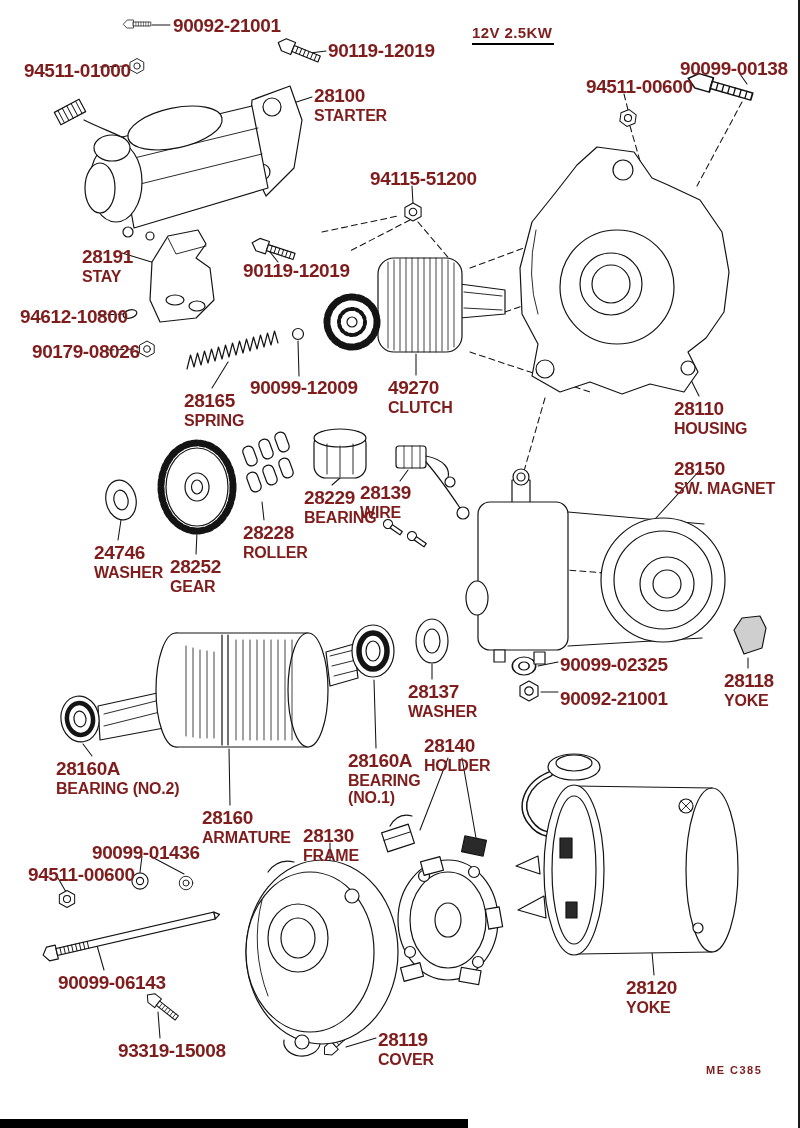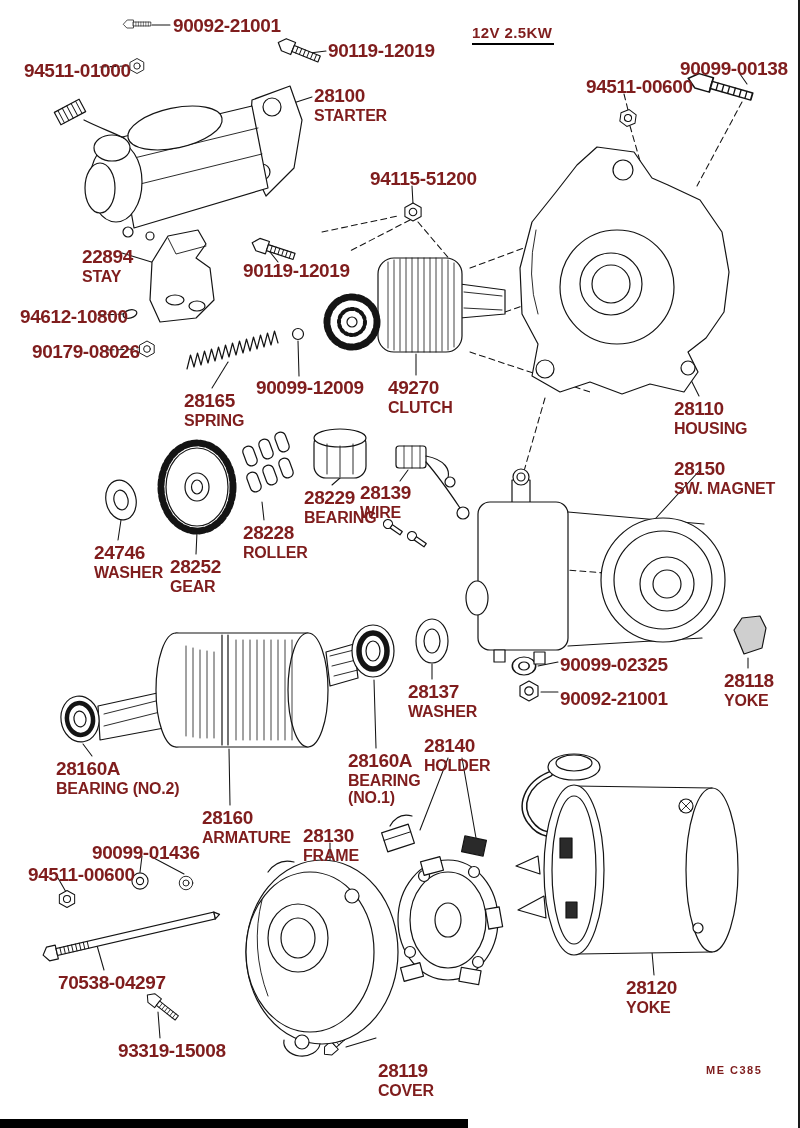--- a/index.html
+++ b/index.html
@@ -374,40 +374,40 @@
     </div>
 <div class="callout" style="left:314px;top:86px">
       <div class="num">28100</div>
       <div class="pname">STARTER</div>
     </div>
 <div class="callout" style="left:370px;top:169px">
       <div class="num">94115-51200</div>
       <div class="pname"></div>
     </div>
 <div class="callout" style="left:82px;top:247px">
-      <div class="num">22894</div>
+      <div class="num">28191</div>
       <div class="pname">STAY</div>
     </div>
 <div class="callout" style="left:243px;top:261px">
       <div class="num">90119-12019</div>
       <div class="pname"></div>
     </div>
 <div class="callout" style="left:20px;top:307px">
       <div class="num">94612-10800</div>
       <div class="pname"></div>
     </div>
 <div class="callout" style="left:32px;top:342px">
       <div class="num">90179-08026</div>
       <div class="pname"></div>
     </div>
 <div class="callout" style="left:184px;top:391px">
       <div class="num">28165</div>
       <div class="pname">SPRING</div>
     </div>
-<div class="callout" style="left:256px;top:378px">
+<div class="callout" style="left:250px;top:378px">
       <div class="num">90099-12009</div>
       <div class="pname"></div>
     </div>
 <div class="callout" style="left:388px;top:378px">
       <div class="num">49270</div>
       <div class="pname">CLUTCH</div>
     </div>
 <div class="callout" style="left:674px;top:399px">
       <div class="num">28110</div>
       <div class="pname">HOUSING</div>
@@ -474,28 +474,28 @@
     </div>
 <div class="callout" style="left:92px;top:843px">
       <div class="num">90099-01436</div>
       <div class="pname"></div>
     </div>
 <div class="callout" style="left:28px;top:865px">
       <div class="num">94511-00600</div>
       <div class="pname"></div>
     </div>
 <div class="callout" style="left:58px;top:973px">
-      <div class="num">70538-04297</div>
+      <div class="num">90099-06143</div>
       <div class="pname"></div>
     </div>
 <div class="callout" style="left:118px;top:1041px">
       <div class="num">93319-15008</div>
       <div class="pname"></div>
     </div>
-<div class="callout" style="left:378px;top:1061px">
+<div class="callout" style="left:378px;top:1030px">
       <div class="num">28119</div>
       <div class="pname">COVER</div>
     </div>
 <div class="callout" style="left:626px;top:978px">
       <div class="num">28120</div>
       <div class="pname">YOKE</div>
     </div>
 
 <div class="footer">ME C385</div>
 <div class="bottom-bar"></div>

